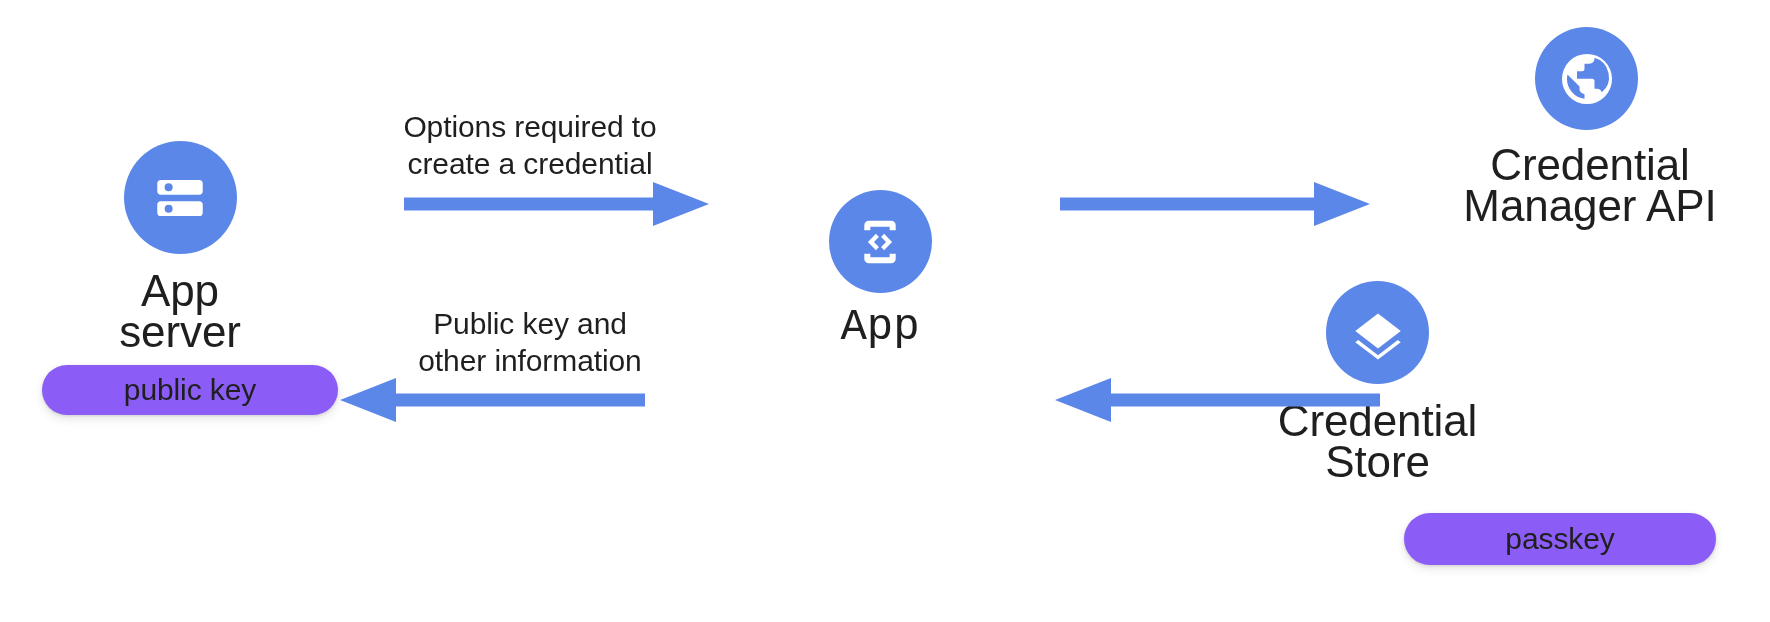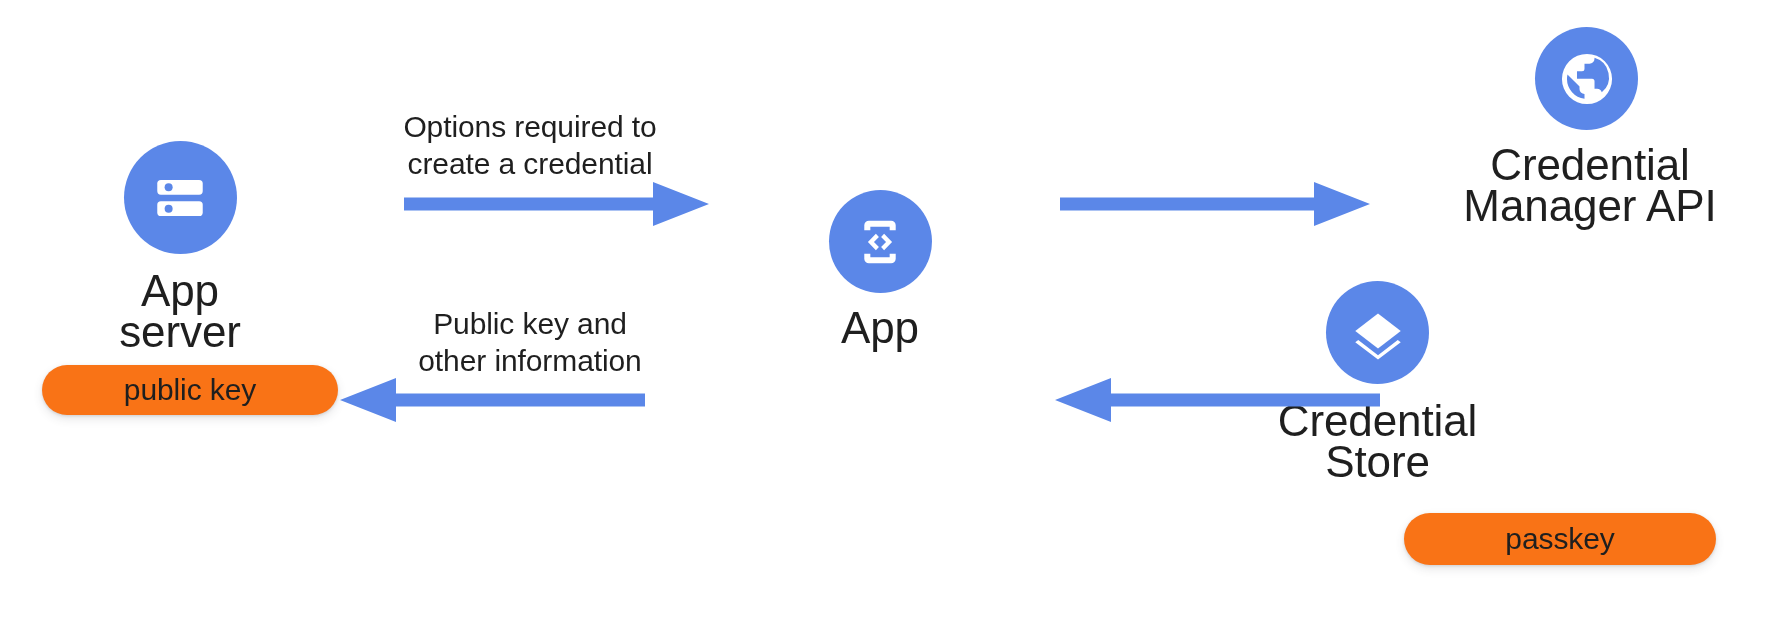--- a/index.html
+++ b/index.html
@@ -38,21 +38,21 @@
     font-size: 44px;
     line-height: 41px;
     text-align: center;
     white-space: pre-line;
     letter-spacing: -0.1px;
   }
 
   
   .pill {
     position: absolute;
-    background: #f97316;
+    background: #8b5cf6;
     border-radius: 999px;
     box-shadow: 0 1px 3px rgba(60,64,67,0.16), 0 4px 10px rgba(60,64,67,0.13);
     display: flex;
     align-items: center;
     justify-content: center;
     color: #1f1f1f;
     font-size: 30px;
     letter-spacing: -0.1px;
   }
 
@@ -101,21 +101,21 @@
 
   <div class="node" style="left:815px; top:190px; width:130px;">
     <div class="circle" style="width:103px; height:103px;">
       <svg width="58" height="58" viewBox="0 0 24 24" aria-hidden="true">
         <path d="M7.4 3.2h9.2a1.9 1.9 0 0 1 1.9 1.9v2.0h-2.5V5.7h-8v1.4H5.5V5.1A1.9 1.9 0 0 1 7.4 3.2z" fill="#ffffff"></path>
         <path d="M5.5 16.9h2.5v1.4h8v-1.4h2.5v2.0a1.9 1.9 0 0 1-1.9 1.9H7.4a1.9 1.9 0 0 1-1.9-1.9v-2.0z" fill="#ffffff"></path>
         <path d="M10.3 8.6 7.0 12l3.3 3.4 1.25-1.3L9.5 12l2.05-2.1z" fill="#ffffff"></path>
         <path d="M13.7 8.6 17.0 12l-3.3 3.4-1.25-1.3L14.5 12l-2.05-2.1z" fill="#ffffff"></path>
       </svg>
     </div>
-    <div class="node-label" style="margin-top:14px;">App</div>
+    <div class="node-label" style="margin-top:14px;font-family:Liberation Mono, monospace;">App</div>
   </div>
 
   <div class="node" style="left:1490px; top:27px; width:290px; align-items:flex-start;">
     <div class="circle" style="width:103px; height:103px; margin-left:45px;">
       <svg width="62" height="62" viewBox="0 0 24 24" aria-hidden="true">
         <path fill="#ffffff" d="M12 2.3A9.7 9.7 0 1 0 21.7 12 9.71 9.71 0 0 0 12 2.3zm-0.97 17.33A7.76 7.76 0 0 1 4.25 12a7.9 7.9 0 0 1 .2-1.73l4.65 4.65v0.97a1.94 1.94 0 0 0 1.93 1.94zm6.69-2.46a1.92 1.92 0 0 0-1.84-1.4h-0.97v-2.9a0.97 0.97 0 0 0-0.97-0.97H8.12V9.04h1.94a0.97 0.97 0 0 0 0.97-0.97V6.13h1.94a1.94 1.94 0 0 0 1.93-1.94v-0.4A7.75 7.75 0 0 1 17.72 17.17z"></path>
       </svg>
     </div>
     <div class="node-label" style="margin-top:14px; width:290px; text-align:center; margin-left:-45px;">Credential
 Manager API</div>

